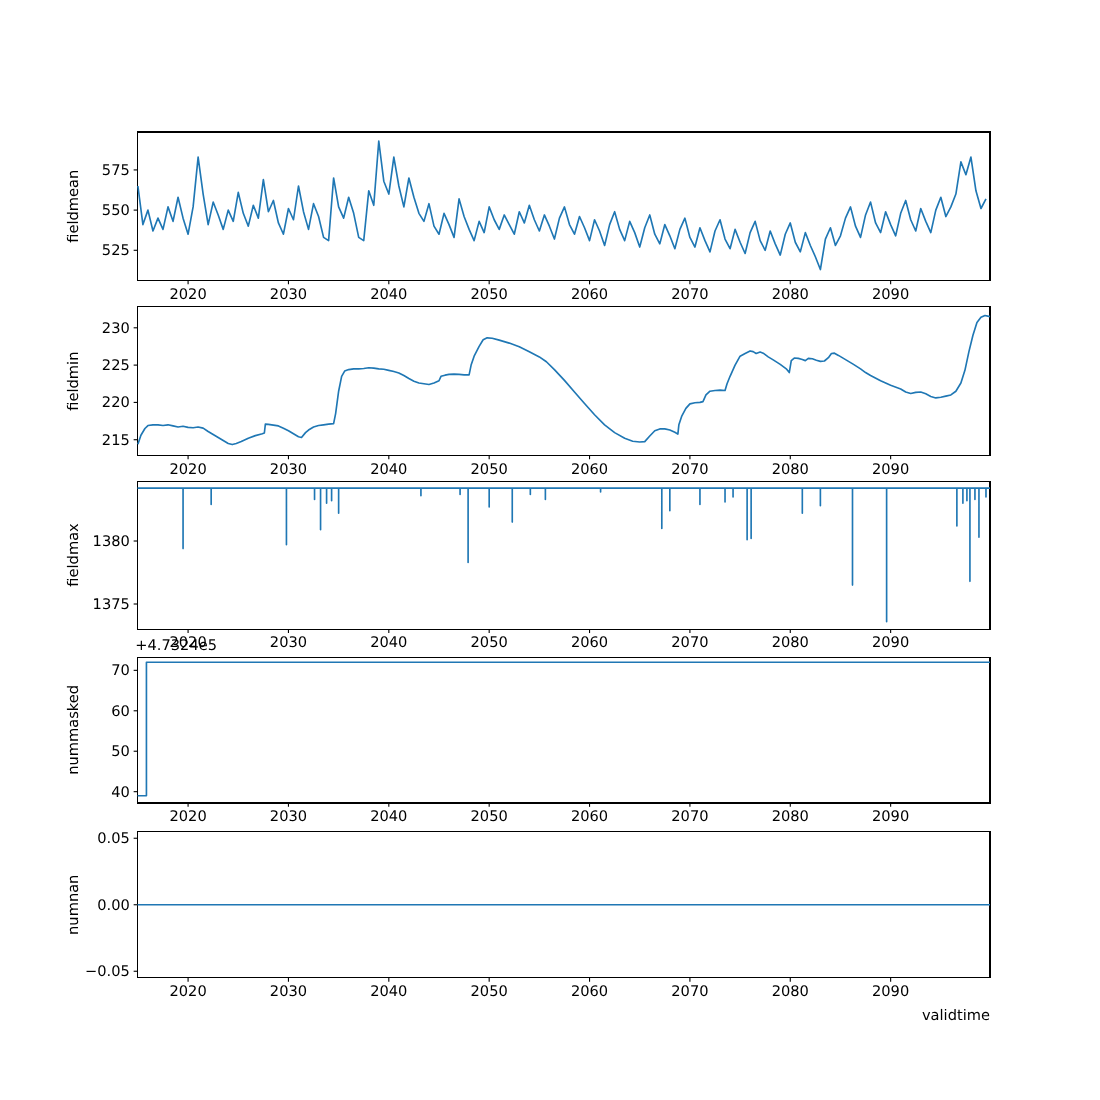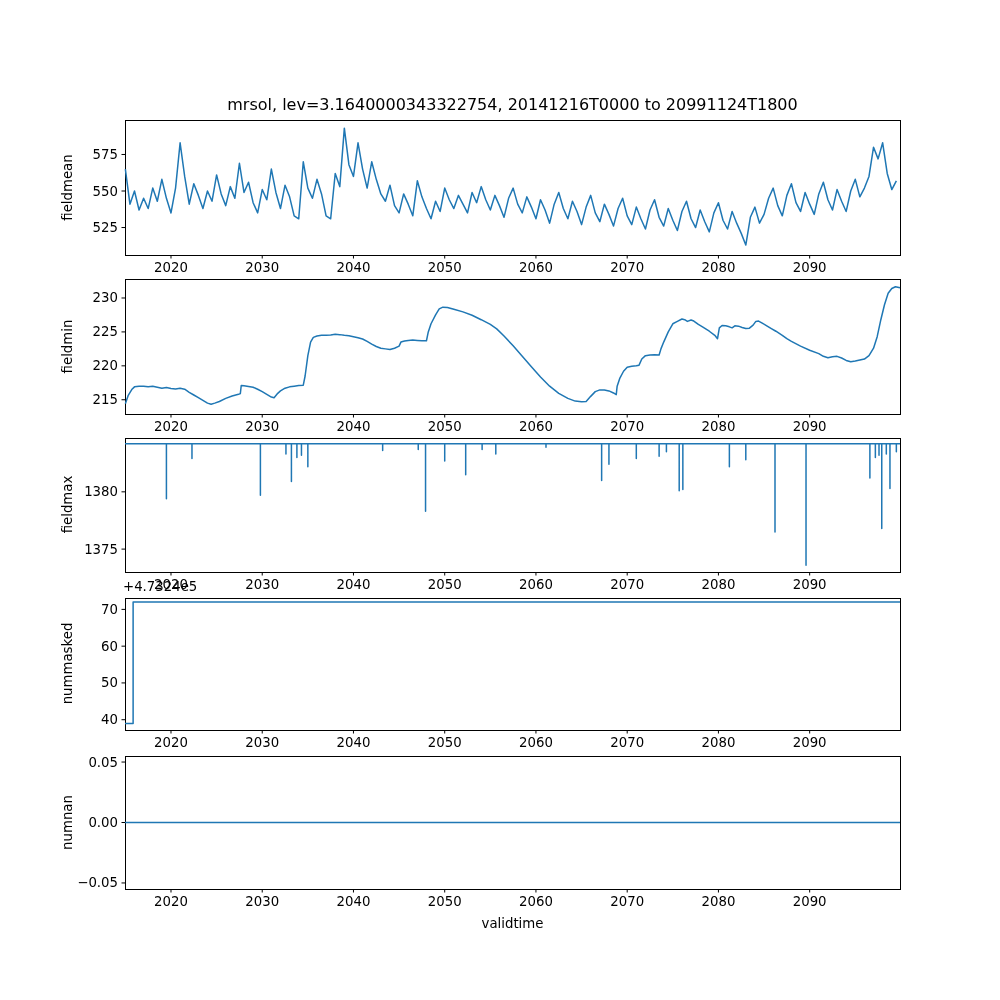--- a/index.html
+++ b/index.html
@@ -13,41 +13,40 @@
   .fig-title{
     position:absolute;
     left:125px;width:775px;top:95px;
     text-align:center;
     font-size:16px;color:#000;
     white-space:nowrap;
   }
   .x-label{
     position:absolute;
     left:125px;width:775px;top:916px;
-    text-align:center;
+    text-align:right;
     font-size:13.3px;color:#000;
   }
   .y-label{
     position:absolute;
     width:150px;height:17px;
     left:-7px;
     text-align:center;
     font-size:13.3px;color:#000;
     transform:rotate(-90deg);
     transform-origin:center center;
     white-space:nowrap;
   }
   #plot-canvas{position:absolute;left:0;top:0;}
   svg text{fill:#000;}
 </style>
 </head>
 <body>
 
 <div id="figure">
-  <div class="fig-title">mrsol, lev=3.1640000343322754, 20141216T0000 to 20991124T1800</div>
 
   <div class="y-label" style="top:179px;">fieldmean</div>
   <div class="y-label" style="top:338px;">fieldmin</div>
   <div class="y-label" style="top:496px;">fieldmax</div>
   <div class="y-label" style="top:655px;">nummasked</div>
   <div class="y-label" style="top:814px;">numnan</div>
 
   <div class="x-label">validtime</div>
 
   <svg id="plot-canvas" width="1000" height="1000" viewBox="0 0 1000 1000" xmlns="http://www.w3.org/2000/svg">

